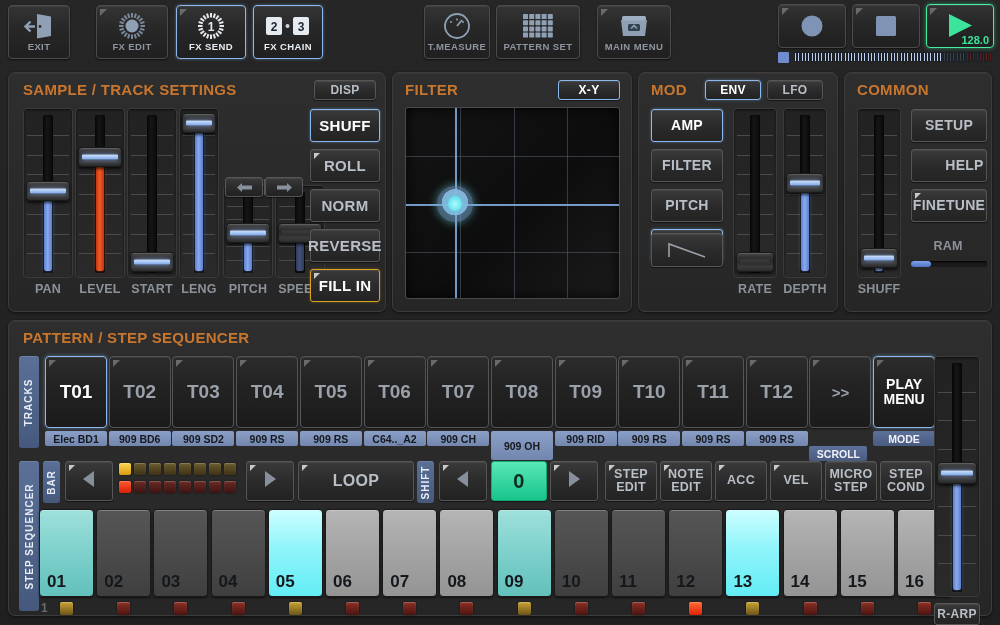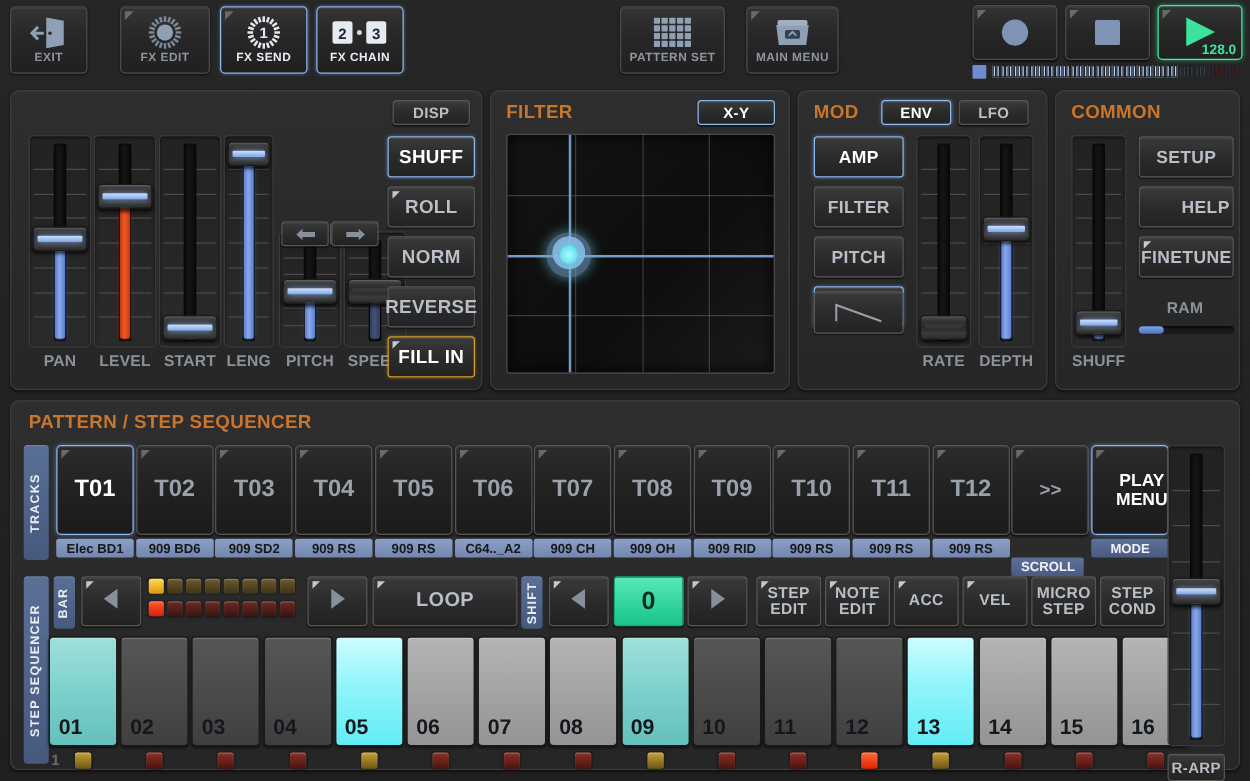--- a/index.html
+++ b/index.html
@@ -97,21 +97,21 @@
      display:flex; align-items:center; justify-content:center;
      box-shadow:inset 0 1px 0 rgba(255,255,255,.12); }
   .vlabel span { transform:rotate(-90deg); white-space:nowrap; }
 
   .tpad { position:absolute; background:linear-gradient(180deg,#2c2c2c 0%,#232323 40%,#1b1b1b 100%);
      border:1px solid #555; border-radius:4px;
      box-shadow:inset 0 1px 0 rgba(255,255,255,.07), 0 1px 2px rgba(0,0,0,.6);
      display:flex; align-items:center; justify-content:center;
      font-size:19px; font-weight:bold; color:#9aa1aa; cursor:pointer; }
   .tpad.sel { border-color:#8bb8ee; color:#fff; box-shadow:0 0 4px rgba(130,180,240,.5), inset 0 1px 0 rgba(255,255,255,.08); }
-  .tpad.small { font-size:14px; line-height:1.06; text-align:center;justify-content:flex-end; }
+  .tpad.small { font-size:14px; line-height:1.06; text-align:center; }
   .tname { position:absolute; background:linear-gradient(180deg,#8ba0c8,#7386ad);
      border-radius:2px; color:#15181d; font-size:10.5px; font-weight:bold;
      display:flex; align-items:center; justify-content:center; overflow:hidden; white-space:nowrap; }
   .tname.dark { background:linear-gradient(180deg,#5d7099,#4a5b80); color:#eef2f8; }
 
   
   .spad { position:absolute; border:1px solid #1a1a1a; border-radius:4px;
      box-shadow:0 1px 2px rgba(0,0,0,.6), inset 0 1px 0 rgba(255,255,255,.25);
      cursor:pointer; }
   .spad .num { position:absolute; left:7px; bottom:4px; font-size:17px; font-weight:bold; color:#14181c; }
@@ -205,20 +205,34 @@
         <div class="icoWrap">
           <svg width="46" height="22" viewBox="0 0 46 22">
             <rect x="1" y="2" width="16" height="18" rx="2" fill="#e6ebf2"></rect>
             <text x="9" y="16" text-anchor="middle" font-size="12" font-weight="bold" fill="#1e2430" font-family="Liberation Sans">2</text>
             <circle cx="22.5" cy="11" r="2" fill="#cdd6e2"></circle>
             <rect x="28" y="2" width="16" height="18" rx="2" fill="#e6ebf2"></rect>
             <text x="36" y="16" text-anchor="middle" font-size="12" font-weight="bold" fill="#1e2430" font-family="Liberation Sans">3</text>
           </svg>
         </div>
         <div class="tlabel">FX CHAIN</div>
+      </div>
+      <div class="tbtn" style="left: 424px; width: 66px;">
+        <div class="icoWrap">
+          <svg width="28" height="28" viewBox="0 0 28 28">
+            <circle cx="14" cy="14" r="12" stroke="#8fa0b5" stroke-width="1.8" fill="none"></circle>
+            <line x1="14" y1="14" x2="19" y2="8" stroke="#8fa0b5" stroke-width="1.8"></line>
+            <g fill="#8fa0b5">
+              <circle cx="8" cy="10" r="1"></circle>
+              <circle cx="14" cy="7.5" r="1"></circle>
+              <circle cx="20" cy="10" r="1"></circle>
+            </g>
+          </svg>
+        </div>
+        <div class="tlabel">T.MEASURE</div>
       </div>
       <div class="tbtn" style="left: 496px; width: 84px;">
         <div class="icoWrap">
           <svg width="31" height="25" viewBox="0 0 31 25">
             <rect x="0" y="0" width="5" height="5" rx=".6" fill="#8fa0b5"></rect>
             <rect x="6.2" y="0" width="5" height="5" rx=".6" fill="#8fa0b5"></rect>
             <rect x="12.4" y="0" width="5" height="5" rx=".6" fill="#8fa0b5"></rect>
             <rect x="18.6" y="0" width="5" height="5" rx=".6" fill="#8fa0b5"></rect>
             <rect x="24.8" y="0" width="5" height="5" rx=".6" fill="#8fa0b5"></rect>
             <rect x="0" y="6.2" width="5" height="5" rx=".6" fill="#8fa0b5"></rect>
@@ -336,20 +350,21 @@
         <div class="meterCell" style="left:194.2px;background:#5e1c18;border:1px solid #1b1f26;"></div>
         <div class="meterCell" style="left:197.5px;background:#5e1c18;border:1px solid #1b1f26;"></div>
         <div class="meterCell" style="left:200.79999999999998px;background:#5e1c18;border:1px solid #1b1f26;"></div>
         <div class="meterCell" style="left:204.1px;background:#5e1c18;border:1px solid #1b1f26;"></div>
         <div class="meterCell" style="left:207.39999999999998px;background:#5e1c18;border:1px solid #1b1f26;"></div>
         <div class="meterCell" style="left:210.7px;background:#5e1c18;border:1px solid #1b1f26;"></div>
       </div>
     </div>
 
   <div class="panel" id="pnlSample" style="left:8px; top:72px; width:378px; height:240px;">
+    <div class="ptitle" style="left:14px; top:8px;">SAMPLE / TRACK SETTINGS</div>
     <div class="rbtn" id="dispBtn" style="left:305px; top:7px; width:62px; height:20px; font-size:12px;">DISP</div>
     <div id="sampleSliders">
         <div class="sl" style="left: 14px; top: 35px; width: 50px; height: 170px;">
           <div class="track" style="top:6px;width:10px;height:158px;"></div>
           <div class="tick" style="left:3px;width:16px;top:25.75px;"></div>
           <div class="tick" style="right:3px;width:16px;top:25.75px;"></div>
           <div class="tick" style="left:3px;width:16px;top:45.5px;"></div>
           <div class="tick" style="right:3px;width:16px;top:45.5px;"></div>
           <div class="tick" style="left:3px;width:16px;top:65.25px;"></div>
           <div class="tick" style="right:3px;width:16px;top:65.25px;"></div>
@@ -665,21 +680,21 @@
         <div class="tname" style="left: 354.5px; top: 110px; width: 62px; height: 15px;">C64.._A2</div>
         <div class="tpad" style="left: 418.2px; top: 35px; width: 62px; height: 72px;">
           <div class="corner"></div>
           <span>T07</span>
         </div>
         <div class="tname" style="left: 418.2px; top: 110px; width: 62px; height: 15px;">909 CH</div>
         <div class="tpad" style="left: 481.9px; top: 35px; width: 62px; height: 72px;">
           <div class="corner"></div>
           <span>T08</span>
         </div>
-        <div class="tname" style="left: 482px; top: 110px; width: 62px; height: 15px;">909 OH</div>
+        <div class="tname" style="left: 482px; top: 110px; width: 62px; height: 29px;">909 OH</div>
         <div class="tpad" style="left: 545.6px; top: 35px; width: 62px; height: 72px;">
           <div class="corner"></div>
           <span>T09</span>
         </div>
         <div class="tname" style="left: 545.6px; top: 110px; width: 62px; height: 15px;">909 RID</div>
         <div class="tpad" style="left: 609.3px; top: 35px; width: 62px; height: 72px;">
           <div class="corner"></div>
           <span>T10</span>
         </div>
         <div class="tname" style="left: 609.3px; top: 110px; width: 62px; height: 15px;">909 RS</div>

